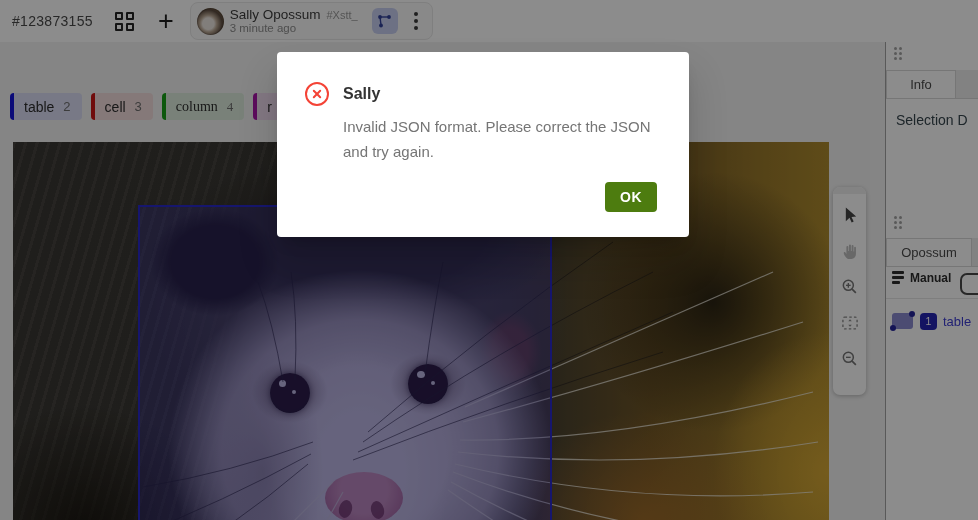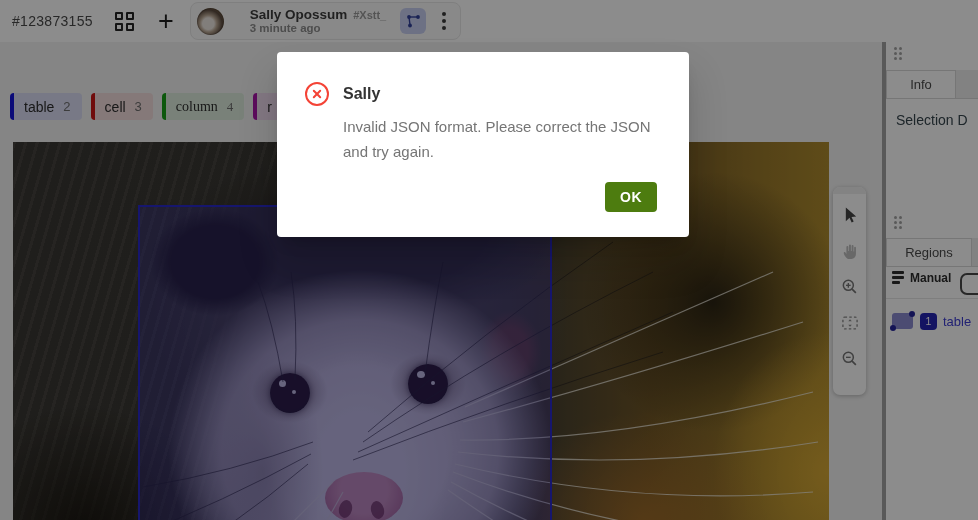--- a/index.html
+++ b/index.html
@@ -12,21 +12,21 @@
   .doc-id{margin-left:12px;font-size:14px;color:#4a4a4a;letter-spacing:.3px;}
   .grid-icon{margin-left:22px;width:19px;height:19px;display:grid;grid-template-columns:8px 8px;
              grid-template-rows:8px 8px;gap:3px;cursor:pointer;}
   .grid-icon span{border:2px solid #262626;border-radius:1px;box-sizing:border-box;}
   .plus-icon{margin-left:24px;font-size:27px;font-weight:300;color:#1f1f1f;line-height:20px;cursor:pointer;}
   .user-chip{margin-left:16px;height:36px;display:flex;align-items:center;background:#fafafa;
              border:1px solid #e7e7e7;border-radius:8px;padding:0 8px 0 6px;cursor:pointer;}
   .avatar{width:27px;height:27px;border-radius:50%;
           background:radial-gradient(circle at 42% 58%, #ece6e0 0 26%, #baa895 38%, #5c4c40 62%, #8a6a42 100%);
           box-shadow:inset 0 0 0 1px rgba(0,0,0,.15);}
-  .user-meta{margin-left:26px;line-height:1.15;font-weight:bold;}
+  .user-meta{margin-left:6px;line-height:1.15;}
   .user-line1{font-size:13.5px;color:#3d3d3d;}
   .user-tag{font-size:11px;color:#9a9a9a;margin-left:6px;}
   .user-time{font-size:11.5px;color:#8d8d8d;}
   .tool-chip{margin-left:14px;width:26px;height:26px;border-radius:6px;background:#c7cef0;
              display:flex;align-items:center;justify-content:center;cursor:pointer;}
   .kebab{margin-left:12px;margin-right:2px;display:flex;flex-direction:column;gap:3px;padding:4px;cursor:pointer;}
   .kebab i{width:4px;height:4px;border-radius:50%;background:#3a3a3a;}
 
   
   .workarea{position:absolute;left:0;top:42px;right:92px;bottom:0;background:#f2f2f2;z-index:1;}
@@ -86,21 +86,21 @@
   
   .float-toolbar{position:absolute;left:833px;top:145px;width:33px;height:208px;background:#fff;
       border-radius:7px;box-shadow:0 1px 4px rgba(0,0,0,.25);display:flex;flex-direction:column;
       align-items:center;padding-top:10px;box-sizing:border-box;}
   .float-toolbar .grip{position:absolute;top:0;left:0;right:0;height:7px;background:#efefef;
       border-radius:7px 7px 0 0;}
   .tbtn{width:26px;height:36px;display:flex;align-items:center;justify-content:center;cursor:pointer;}
 
   
   .sidebar{position:absolute;right:0;top:42px;bottom:0;width:92px;background:#fff;
-           border-left:4px solid #a3a3a3;z-index:1;}
+           border-left:1px solid #a3a3a3;z-index:1;}
   .dots-handle{position:absolute;left:8px;display:grid;grid-template-columns:3px 3px;
                grid-template-rows:3px 3px 3px;gap:2px;cursor:grab;}
   .dots-handle i{background:#a3a3a3;border-radius:50%;}
   .tabbar{position:absolute;left:0;right:0;height:28px;background:#ededed;
           border-bottom:1px solid #d8d8d8;}
   .tab{position:absolute;left:0;top:0;height:28px;background:#fff;border:1px solid #d8d8d8;
        border-bottom:none;box-sizing:border-box;display:flex;align-items:center;justify-content:center;
        font-size:13px;color:#4a4a4a;cursor:pointer;}
   .panel-heading{position:absolute;left:10px;font-size:14px;color:#36454d;white-space:nowrap;overflow:hidden;}
   .manual-row{position:absolute;left:6px;right:0;height:26px;display:flex;}
@@ -307,21 +307,21 @@
   <div class="dots-handle" style="top:174px;">
     <i></i>
       <i></i>
       <i></i>
       <i></i>
       <i></i>
       <i></i>
   </div>
   <div class="tabbar" style="top:196px;">
     <div class="tab" style="width:86px;">
-      <span>Regions</span>
+      <span>Opossum</span>
     </div>
   </div>
   <div class="manual-row" style="top:229px;">
     <div class="sort-icon">
       <i style="width:12px;"></i>
         <i style="width:12px;"></i>
         <i style="width:8px;"></i>
     </div>
     <span class="manual-label">Manual</span>
     <div class="cutoff-btn"></div>

